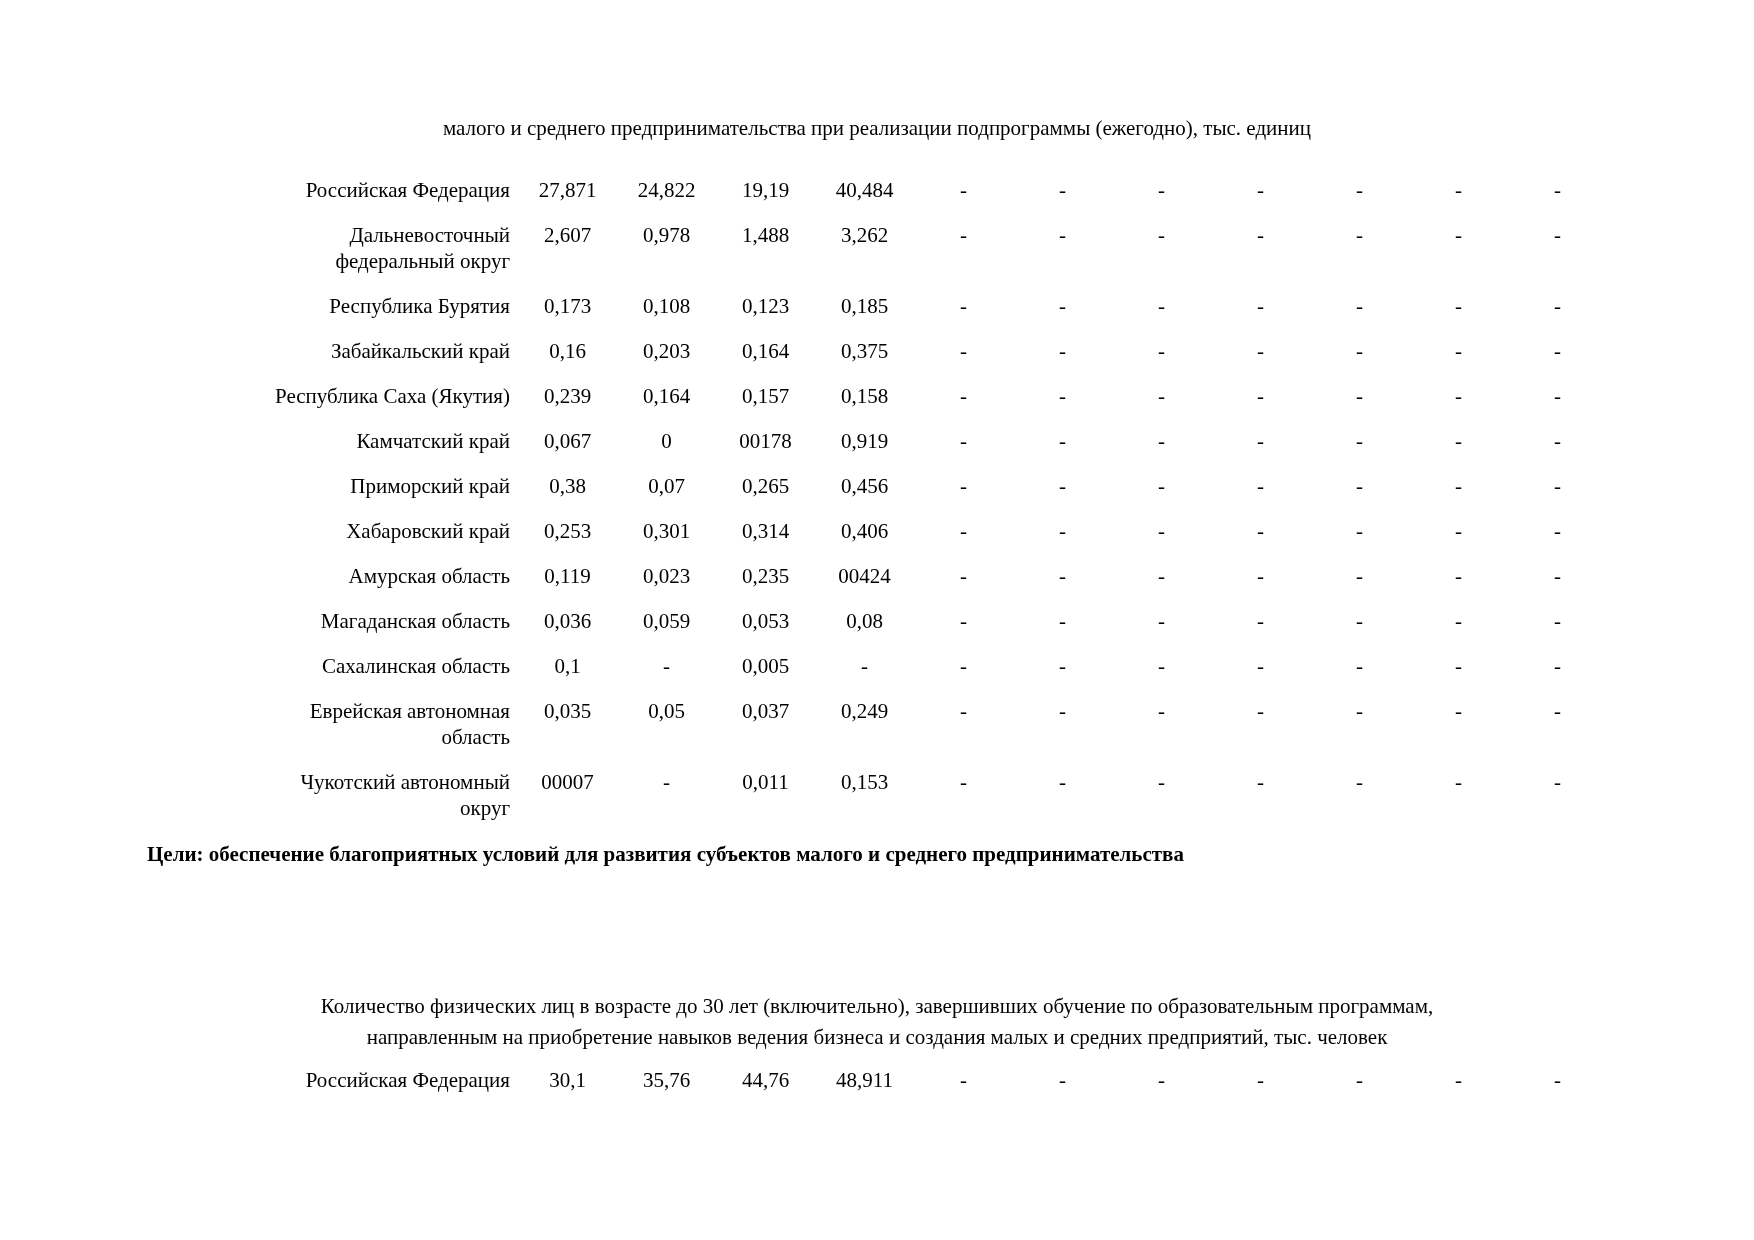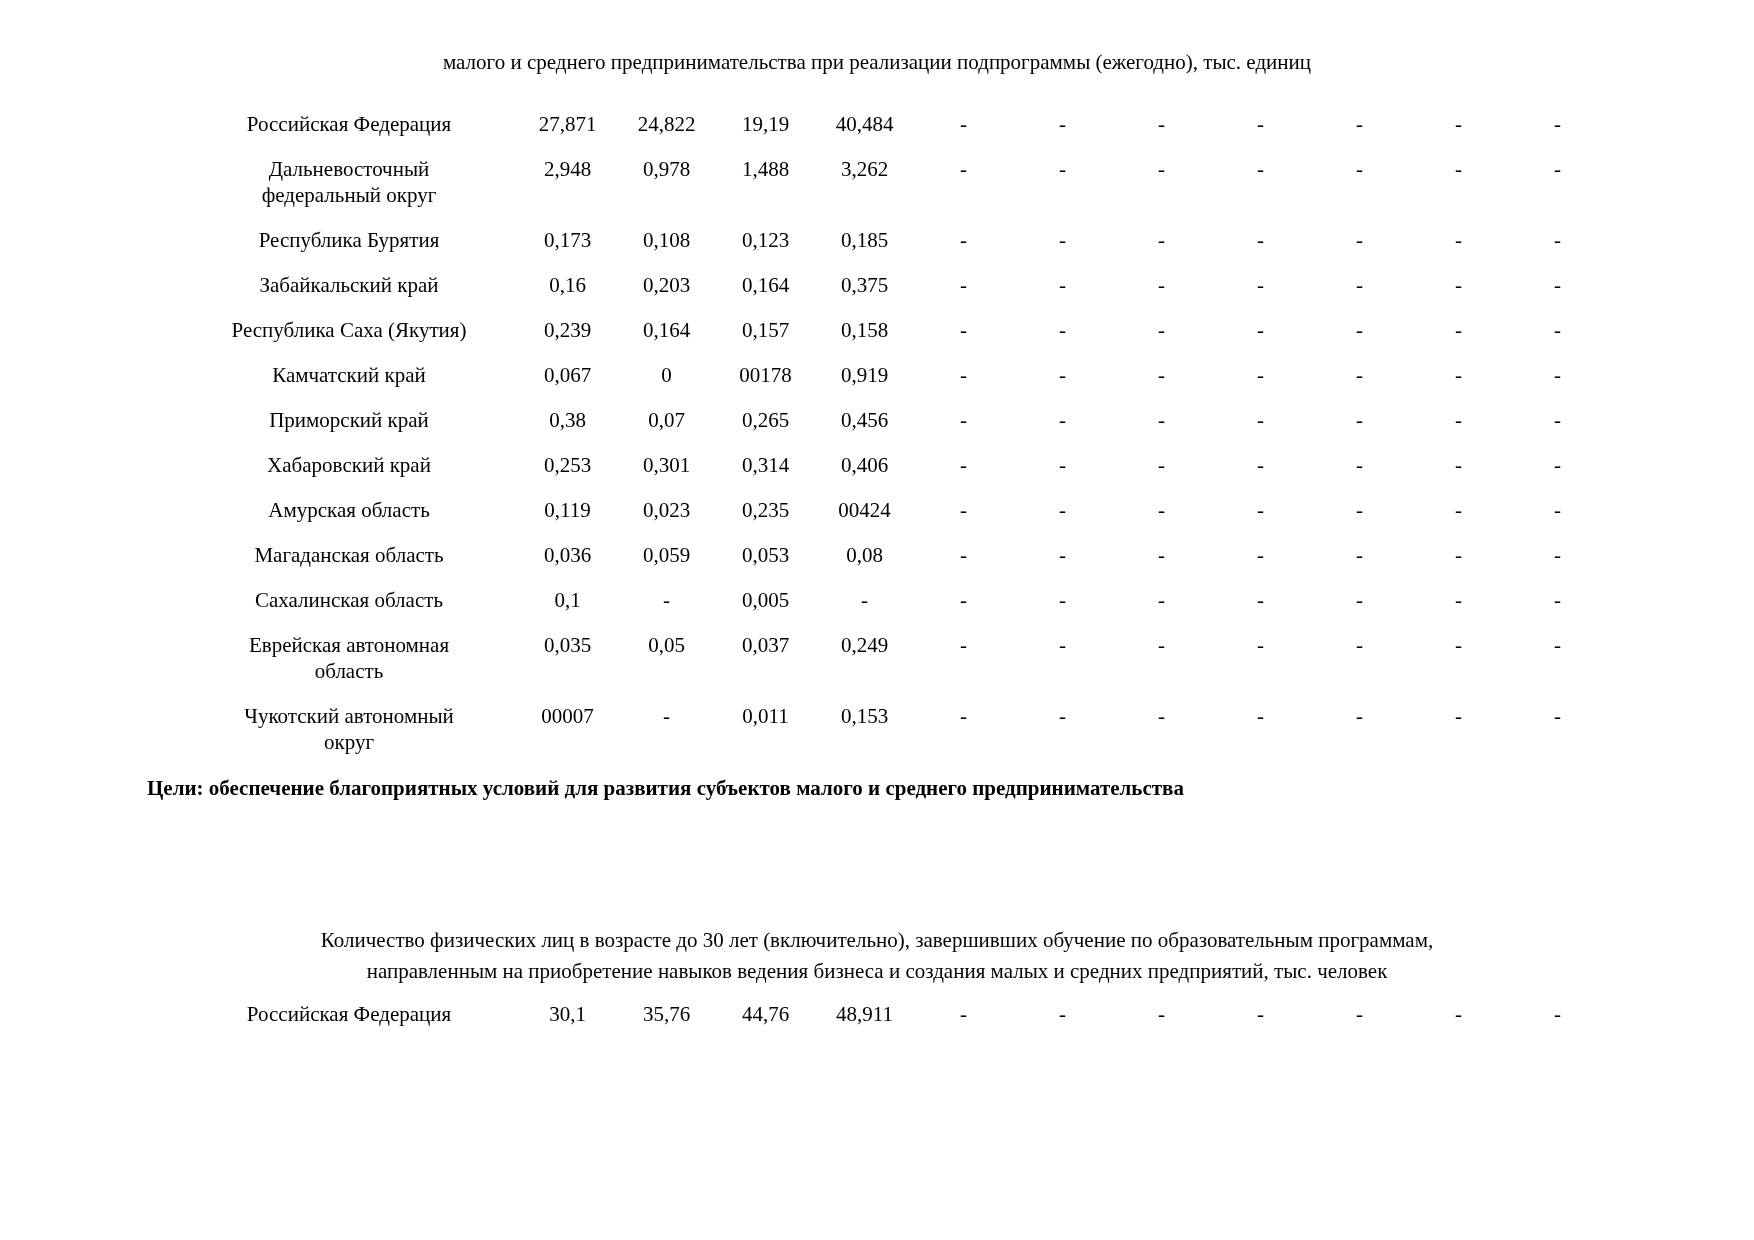--- a/index.html
+++ b/index.html
@@ -12,41 +12,41 @@
     height: 1240px;
     overflow: hidden;
     color: #000000;
     font-family: "Liberation Serif", "DejaVu Serif", serif;
     font-size: 21px;
   }
   .page {
     box-sizing: border-box;
     width: 1754px;
     height: 988px;
-    padding-top: 49px;
+    padding-top: 115px;
     background: #ffffff;
   }
   .table-title {
     text-align: center;
     line-height: 26px;
     margin: 0 80px 36px 80px;
     white-space: pre-line;
   }
   .data-table {
     margin-left: 188px;
   }
   .trow {
     display: grid;
     grid-template-columns: 330px repeat(11, 99px);
     line-height: 26px;
     margin-bottom: 19px;
     align-items: start;
   }
   .cell.name {
-    text-align: center;
+    text-align: right;
     white-space: pre-line;
     padding-right: 8px;
   }
   .cell.val {
     text-align: center;
   }
   .paragraphs {
     margin-left: 147px;
     margin-right: 120px;
     margin-top: 14px;
@@ -82,21 +82,21 @@
         <div class="cell val">-</div>
         <div class="cell val">-</div>
         <div class="cell val">-</div>
         <div class="cell val">-</div>
         <div class="cell val">-</div>
         <div class="cell val">-</div>
       </div>
       <div class="trow">
     <div class="cell name">Дальневосточный
 федеральный округ</div>
-  <div class="cell val">2,948</div>
+  <div class="cell val">2,607</div>
         <div class="cell val">0,978</div>
         <div class="cell val">1,488</div>
         <div class="cell val">3,262</div>
         <div class="cell val">-</div>
         <div class="cell val">-</div>
         <div class="cell val">-</div>
         <div class="cell val">-</div>
         <div class="cell val">-</div>
         <div class="cell val">-</div>
         <div class="cell val">-</div>

